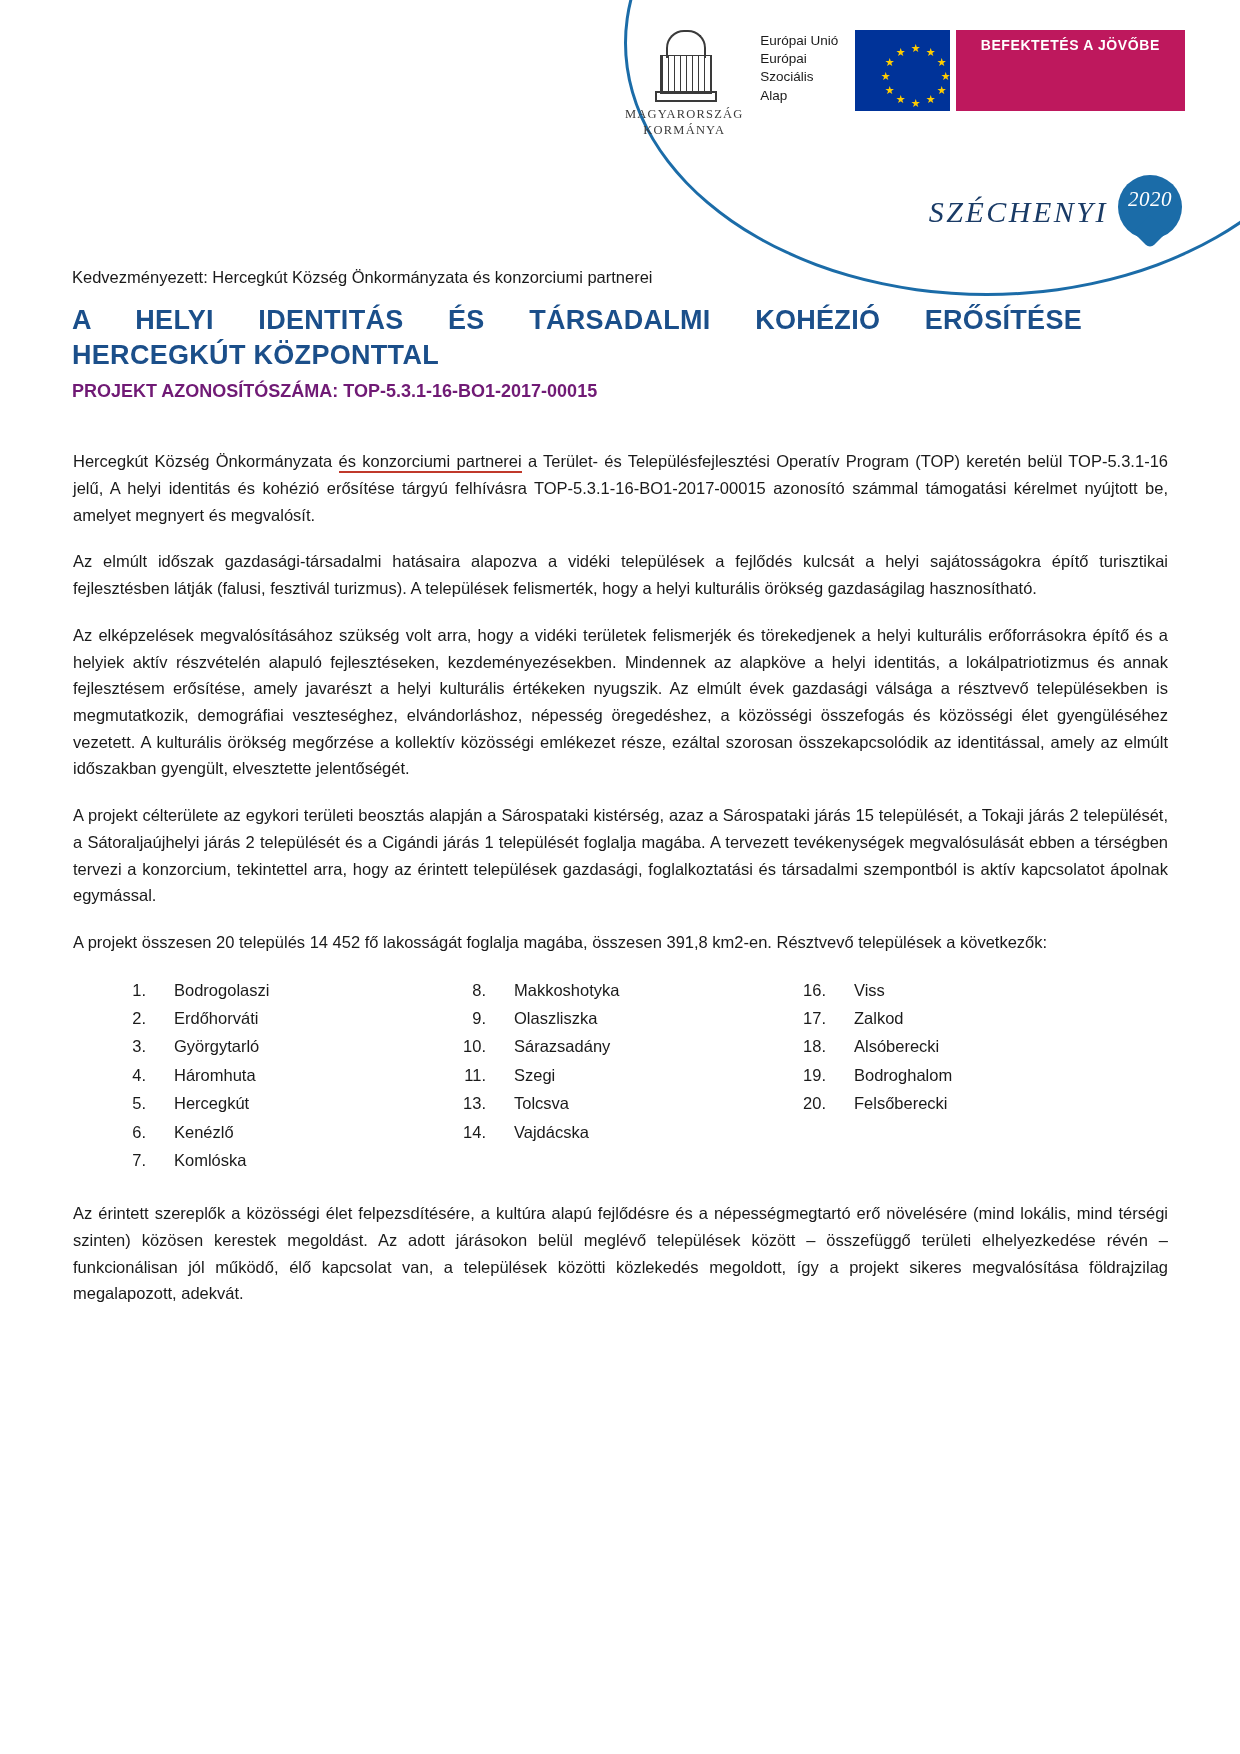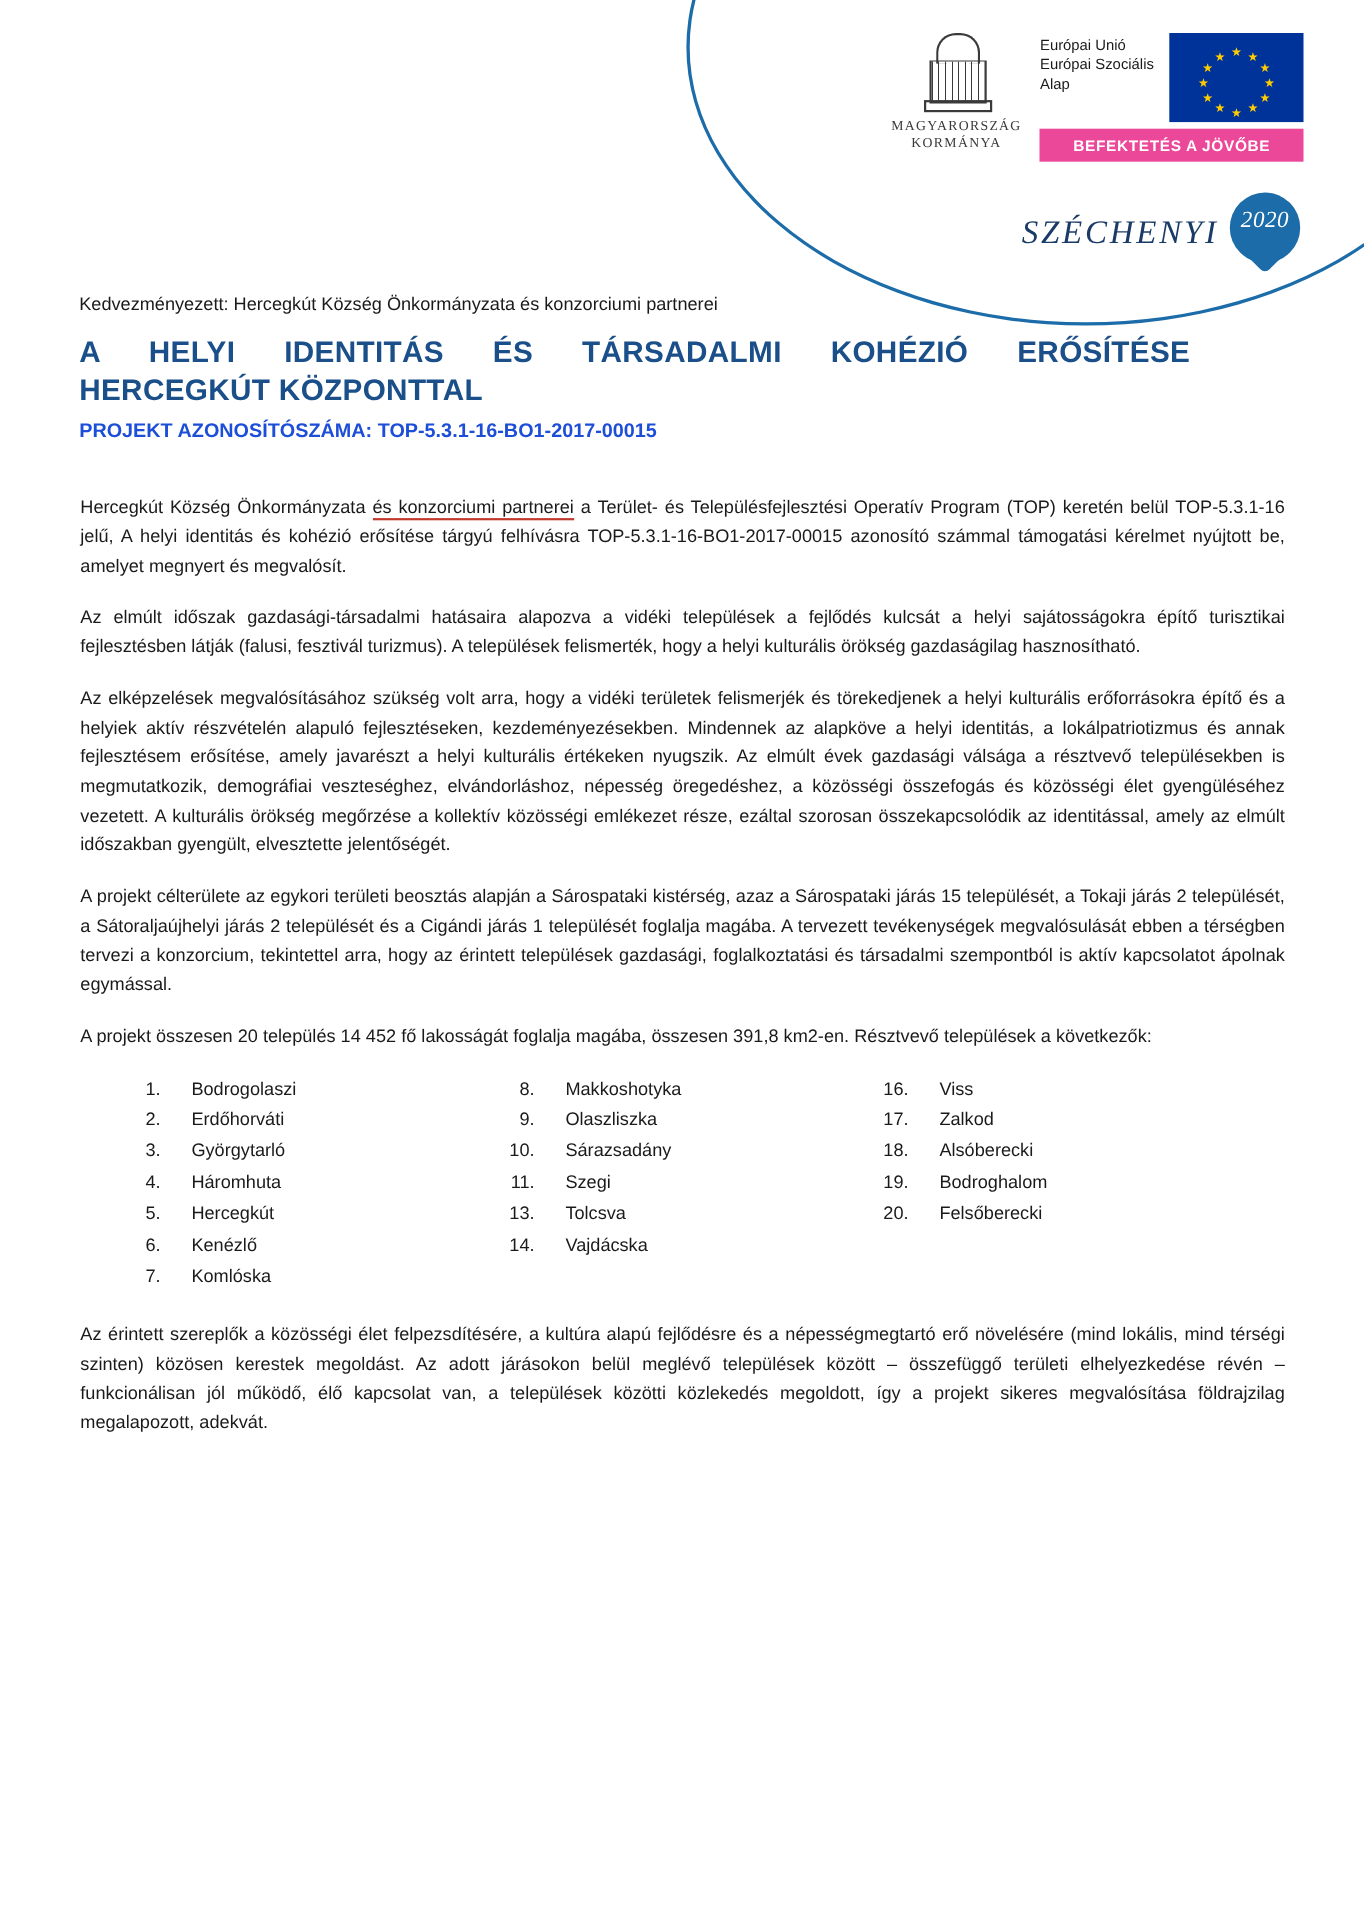--- a/index.html
+++ b/index.html
@@ -99,21 +99,21 @@
     font-size: 12.5px;
     letter-spacing: 1.2px;
     color: #3a3a3a;
     text-align: center;
     line-height: 1.25;
     font-family: "Liberation Serif", serif;
   }
 
   .eu-block {
     display: flex;
-    flex-direction: column;
+    flex-direction: row;
     gap: 6px;
   }
   .eu-top {
     display: flex;
     align-items: flex-start;
     gap: 14px;
   }
   .eu-text {
     font-size: 13.5px;
     line-height: 1.35;
@@ -128,21 +128,21 @@
     position: relative;
   }
   .eu-flag .star {
     position: absolute;
     color: #ffcc00;
     font-size: 11px;
     line-height: 11px;
   }
   .befektetes {
     margin-left: 0;
-    background: #ec4899;
+    background: #be185d;
     color: #ffffff;
     font-size: 14px;
     font-weight: bold;
     letter-spacing: 0.6px;
     padding: 7px 0 7px 0;
     text-align: center;
     width: 100%;
   }
   .szechenyi {
     position: absolute;
@@ -220,21 +220,21 @@
   }
   h1.title .line1 {
     display: block;
     text-align: justify;
     text-align-last: justify;
     width: 1010px;
   }
   .project-id {
     font-size: 18px;
     font-weight: bold;
-    color: #1d4ed8;
+    color: #701a75;
     margin: 0 0 46px 0;
   }
   p.para {
     font-size: 16.5px;
     line-height: 1.62;
     text-align: justify;
     margin: 0 0 20px 1px;
     color: #1a1a1a;
   }
   p.para .hl {

